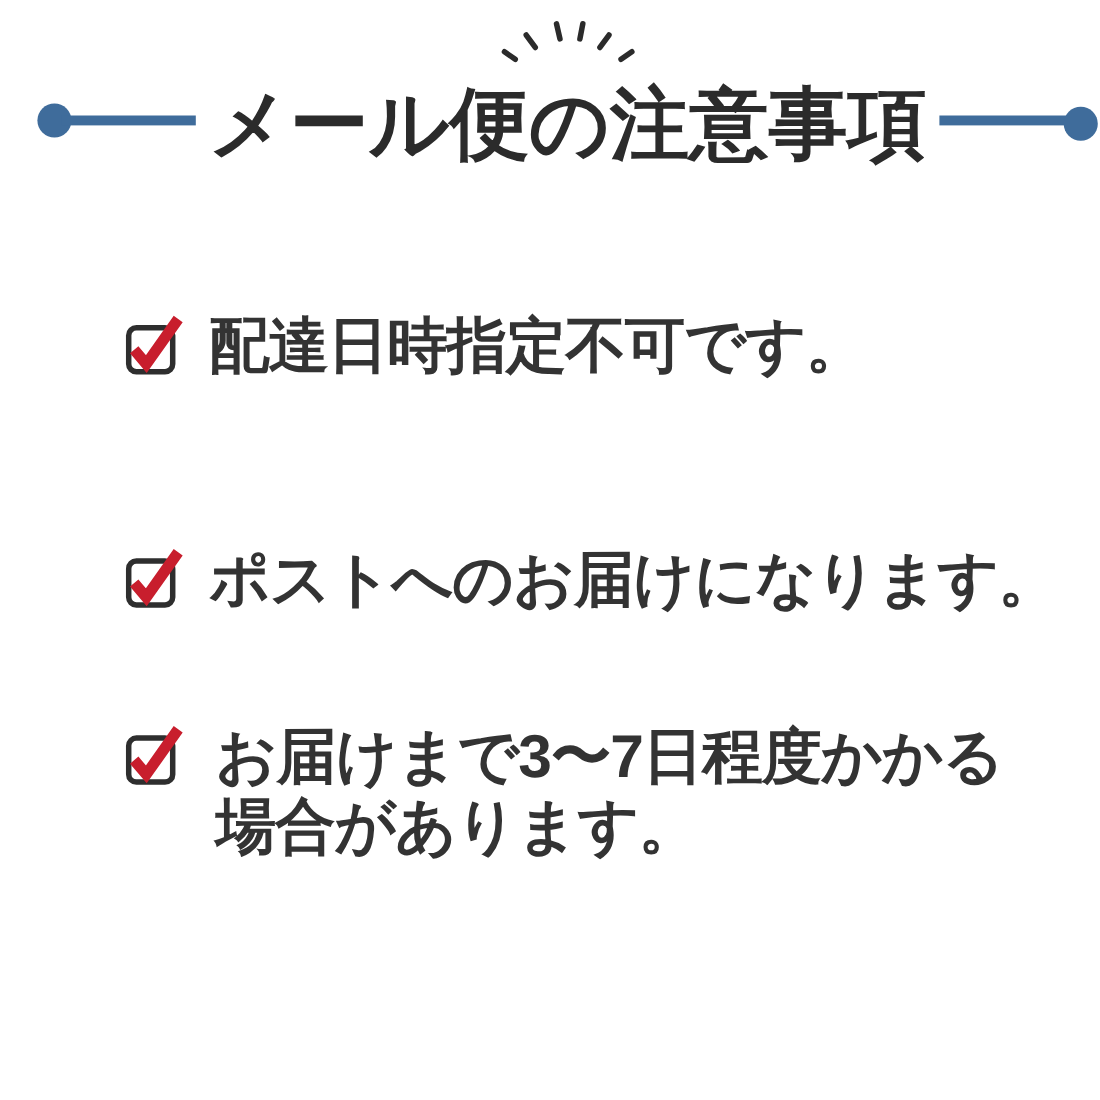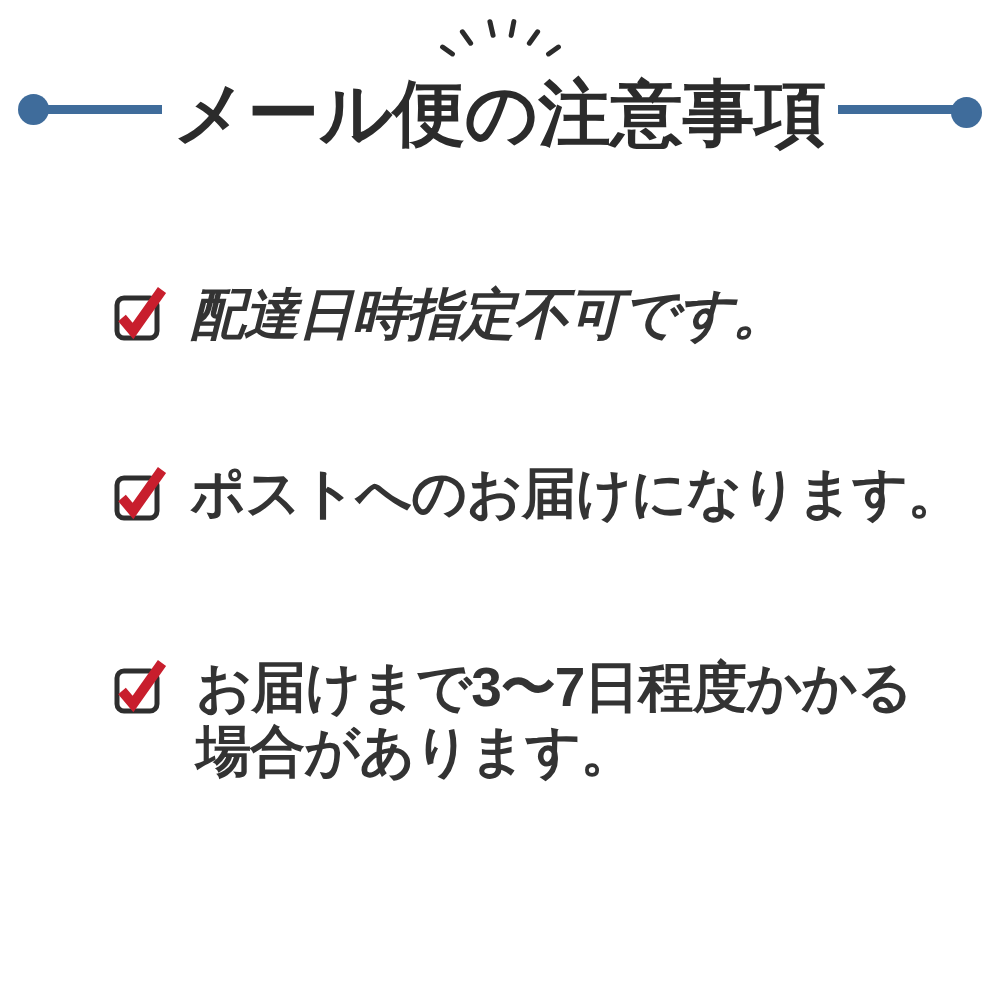--- a/index.html
+++ b/index.html
@@ -11,21 +11,21 @@
     height: 1000px;
     background: #ffffff;
     position: relative;
     overflow: hidden;
     font-family: "Liberation Sans", "DejaVu Sans", sans-serif;
   }
 
   
   .header {
     position: absolute;
-    top: 0; left: 0;
+    top: 0; left: 16px;
     width: 924px;
     height: 230px;
   }
 
   
   .burst {
     position: absolute;
     left: 443px;
     top: 16px;
     width: 114px;
@@ -79,22 +79,22 @@
   }
 
   
   .check-item {
     position: absolute;
     left: 112px;
     display: flex;
     align-items: flex-start;
     gap: 22px;
   }
-  .check-item.i1 { top: 282px; font-style: italic; }
-  .check-item.i2 { top: 462px; font-family: Liberation Serif, serif; }
+  .check-item.i1 { top: 282px; }
+  .check-item.i2 { top: 494px; }
   .check-item.i3 { top: 655px; gap: 28px; }
 
   .checkbox-icon {
     flex: 0 0 auto;
     width: 56px;
     height: 60px;
     display: block;
   }
 
   .check-text {

